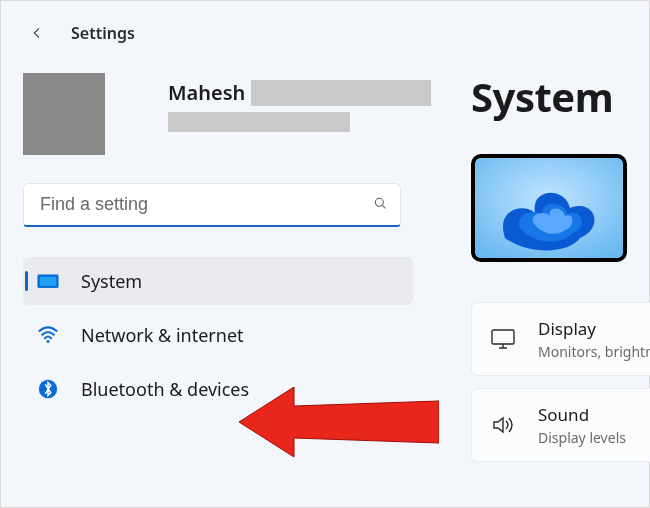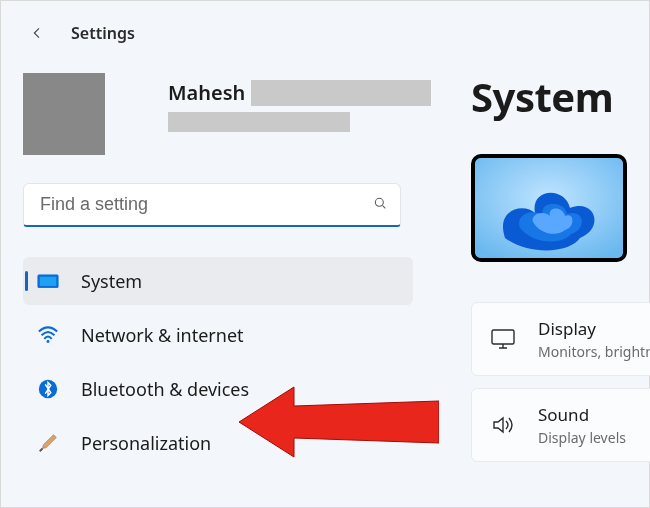--- a/index.html
+++ b/index.html
@@ -241,29 +241,20 @@
         </div>
         <div class="nav-item">
           <span class="nav-icon">
             <svg viewBox="0 0 24 24">
                 <circle cx="12" cy="12" r="10" fill="#0a6cd6" stroke="none"></circle>
                 <path d="M9 7 L15 16 L12 19 L12 5 L15 8 L9 17" stroke="#fff" stroke-width="1.6" fill="none"></path>
               </svg>
           </span>
           <span>Bluetooth &amp; devices</span>
         </div>
-        <div class="nav-item">
-          <span class="nav-icon">
-            <svg viewBox="0 0 24 24">
-                <path d="M18 3 L21 6 L10 17 L6 18 L7 14 Z" fill="#d9a36a" stroke="#b07a3e" stroke-width="0.8"></path>
-                <path d="M6 18 L3 21" stroke="#555" stroke-width="2"></path>
-              </svg>
-          </span>
-          <span>Personalization</span>
-        </div>
       </div>
     </div>
 
     <div class="right">
       <div class="page-title">System</div>
 
       <div class="preview">
         <svg viewBox="0 0 148 100" preserveAspectRatio="xMidYMid slice">
           <defs>
             <radialGradient id="sky" cx="50%" cy="40%" r="70%">

